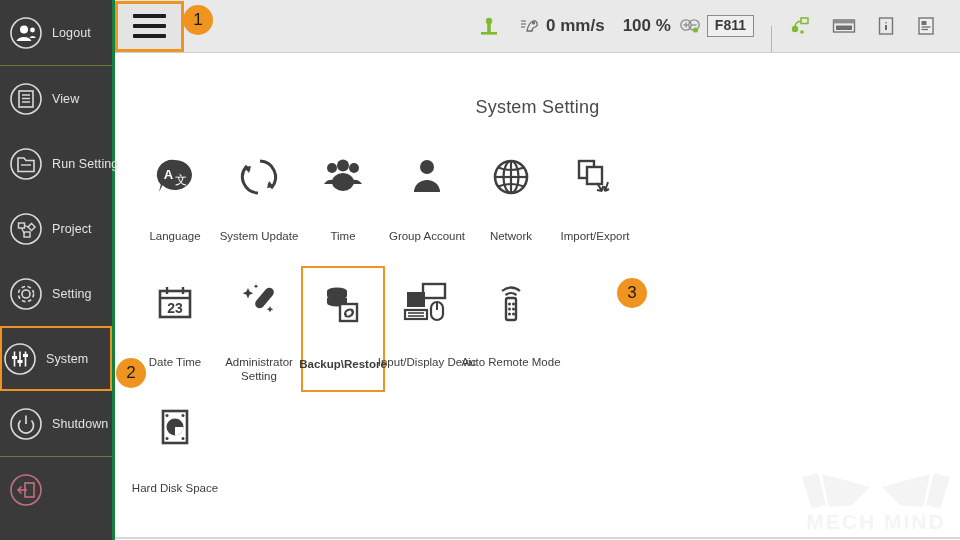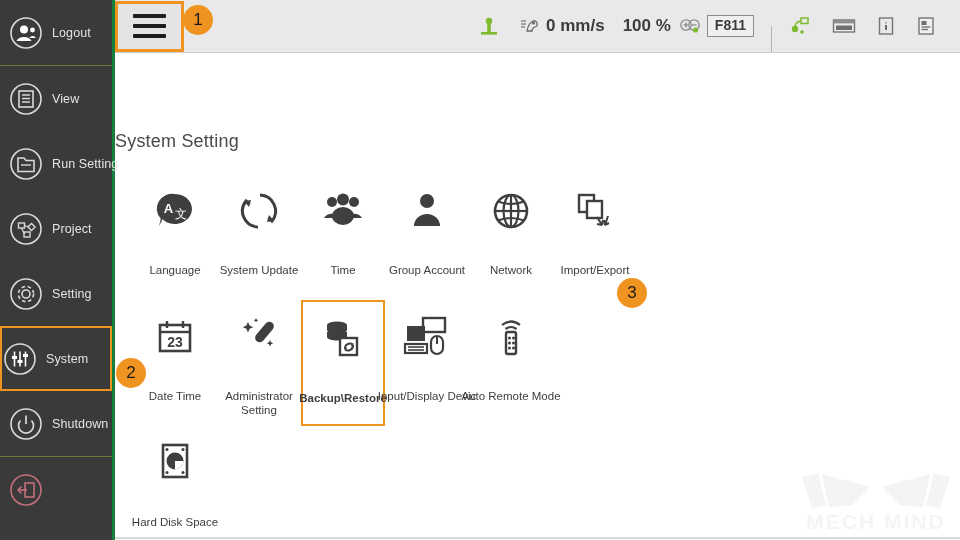--- a/index.html
+++ b/index.html
@@ -137,24 +137,24 @@
     margin-left: 4px;
   }
 
   
   .content {
     position: relative;
     height: 486px;
     overflow: hidden;
   }
   .page-title {
-    text-align: left;
+    text-align: center;
     font-size: 18px;
     color: #4a4a4a;
-    padding-top: 78px;
+    padding-top: 44px;
     letter-spacing: .2px;
   }
   .grid {
     margin-top: 22px;
     padding-left: 18px;
   }
   .row {
     display: flex;
     height: 126px;
   }

